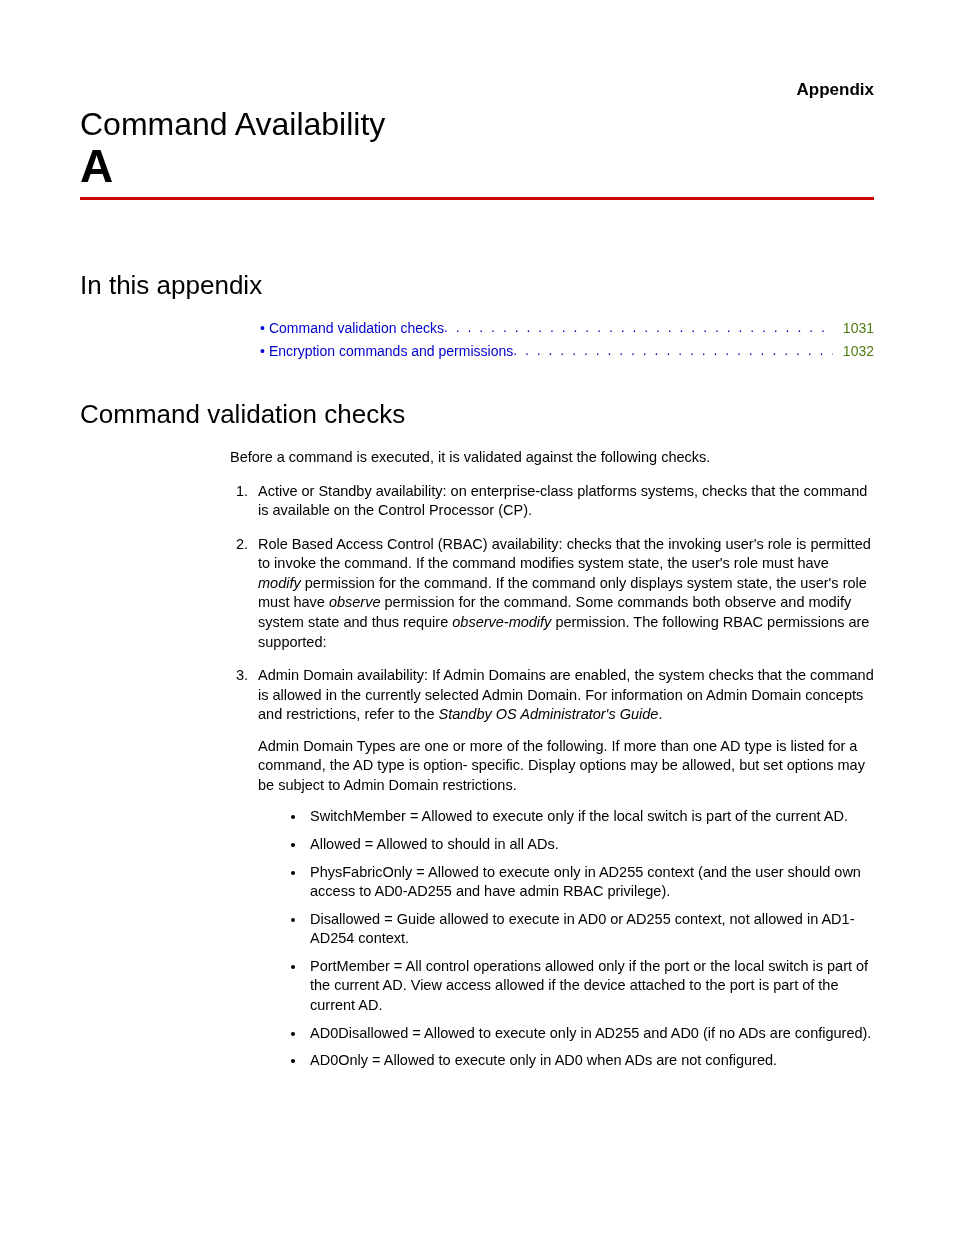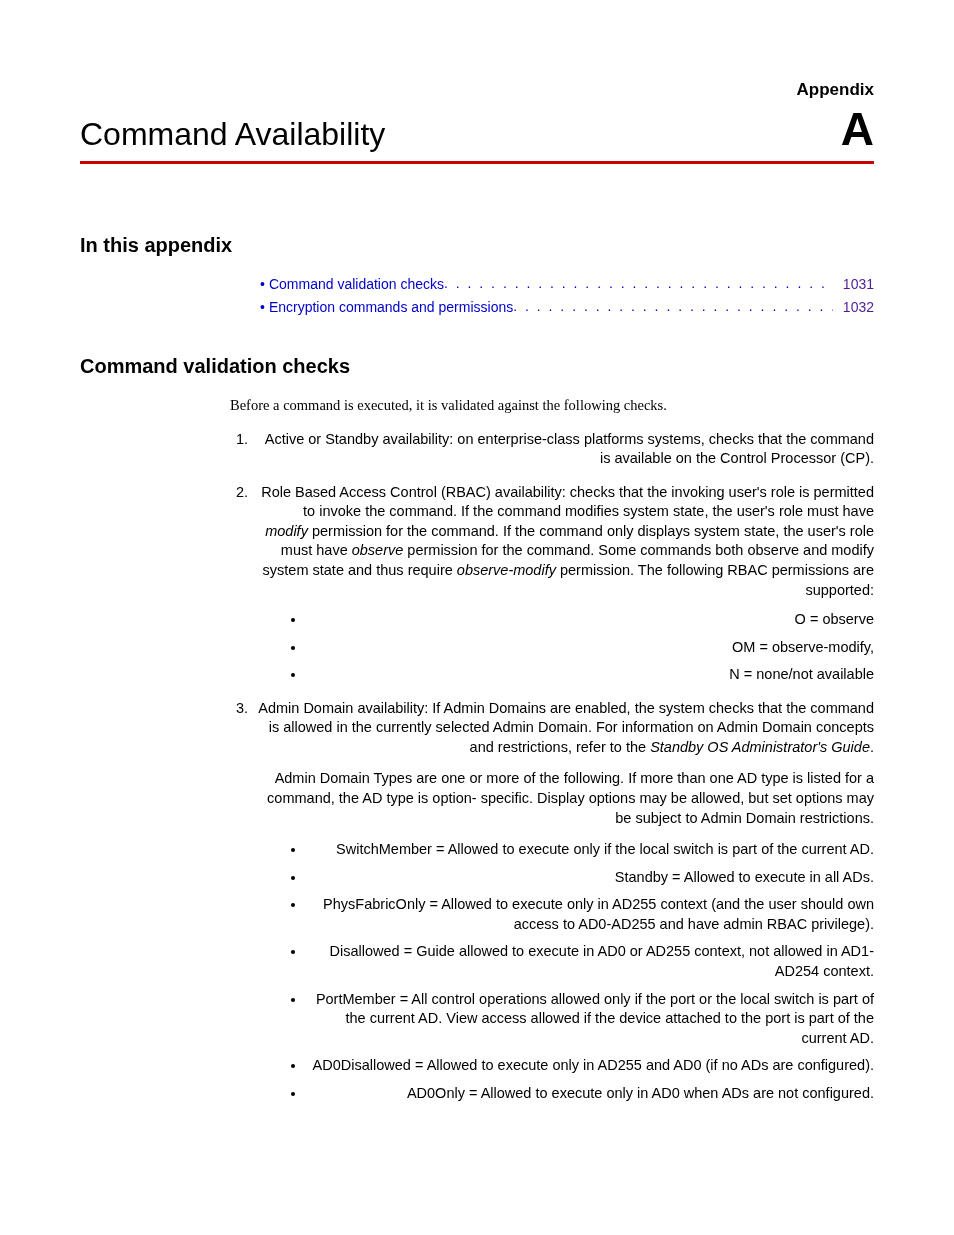--- a/index.html
+++ b/index.html
@@ -20,39 +20,40 @@
     font-size: 17px;
     margin-bottom: 6px;
   }
   .title-row {
     display: flex;
     justify-content: space-between;
     align-items: baseline;
     border-bottom: 3px solid #cc0000;
     padding-bottom: 8px;
     margin-bottom: 70px;
+    flex-direction: column;
   }
   .title-row h1 {
     font-family: Arial, Helvetica, sans-serif;
     font-weight: normal;
     font-size: 32px;
     margin: 0;
     font-stretch: condensed;
   }
   .big-letter {
     font-family: Arial, Helvetica, sans-serif;
     font-weight: bold;
     font-size: 46px;
     margin: 0;
     line-height: 1;
   }
   h2 {
     font-family: Arial, Helvetica, sans-serif;
-    font-weight: bold;
-    font-size: 20px;
+    font-weight: normal;
+    font-size: 26px;
     margin: 0 0 18px 0;
   }
   .toc {
     margin-left: 180px;
     margin-bottom: 40px;
   }
   .toc-row {
     display: flex;
     align-items: baseline;
     font-size: 14px;
@@ -79,41 +80,39 @@
     position: absolute;
     left: 0;
     right: 0;
     overflow: hidden;
     white-space: nowrap;
     letter-spacing: 2px;
     font-size: 14px;
   }
   .toc-dots { border: none; }
   .toc-page {
-    color: #4c1d95;
+    color: #4d7c0f;
     white-space: nowrap;
     padding-left: 6px;
   }
   .body-block {
     margin-left: 150px;
     font-size: 14.5px;
     line-height: 1.35;
   }
   .intro {
     margin-bottom: 14px;
-    font-family: Liberation Serif, serif;
   }
   ol.main-list {
     padding-left: 22px;
     margin: 0;
   }
   ol.main-list > li {
     margin-bottom: 14px;
     padding-left: 6px;
-    text-align: right;
   }
   ul.sub-list {
     list-style: disc;
     padding-left: 48px;
     margin: 10px 0 4px 0;
   }
   ul.sub-list li {
     margin-bottom: 8px;
     padding-left: 4px;
   }
@@ -160,35 +159,30 @@
     <ol class="main-list">
 
       <li>
         <span>Active or Standby availability: on enterprise-class platforms systems, checks that the command is available on the Control Processor (CP).</span>
       </li>
 
       <li>
         <span>
           <span>Role Based Access Control (RBAC) availability: checks that the invoking user's role is permitted to invoke the command. If the command modifies system state, the user's role must have </span><em>modify</em><span> permission for the command. If the command only displays system state, the user's role must have </span><em>observe</em><span> permission for the command. Some commands both observe and modify system state and thus require </span><em>observe-modify</em><span> permission. The following RBAC permissions are supported:</span>
         </span>
-        <ul class="sub-list">
-          <li>O = observe</li>
-          <li>OM = observe-modify,</li>
-          <li>N = none/not available</li>
-        </ul>
       </li>
 
       <li>
         <div class="para">
           <span>Admin Domain availability: If Admin Domains are enabled, the system checks that the command is allowed in the currently selected Admin Domain. For information on Admin Domain concepts and restrictions, refer to the </span><em>Standby OS Administrator's Guide</em><span>.</span>
         </div>
         <div class="para">Admin Domain Types are one or more of the following. If more than one AD type is listed for a command, the AD type is option- specific. Display options may be allowed, but set options may be subject to Admin Domain restrictions.</div>
         <ul class="sub-list">
           <li>SwitchMember = Allowed to execute only if the local switch is part of the current AD.</li>
-          <li>Standby = Allowed to execute in all ADs.</li>
+          <li>Allowed = Allowed to should in all ADs.</li>
           <li>PhysFabricOnly = Allowed to execute only in AD255 context (and the user should own access to AD0-AD255 and have admin RBAC privilege).</li>
           <li>Disallowed = Guide allowed to execute in AD0 or AD255 context, not allowed in AD1-AD254 context.</li>
           <li>PortMember = All control operations allowed only if the port or the local switch is part of the current AD. View access allowed if the device attached to the port is part of the current AD.</li>
           <li>AD0Disallowed = Allowed to execute only in AD255 and AD0 (if no ADs are configured).</li>
           <li>AD0Only = Allowed to execute only in AD0 when ADs are not configured.</li>
         </ul>
       </li>
 
     </ol>
 

